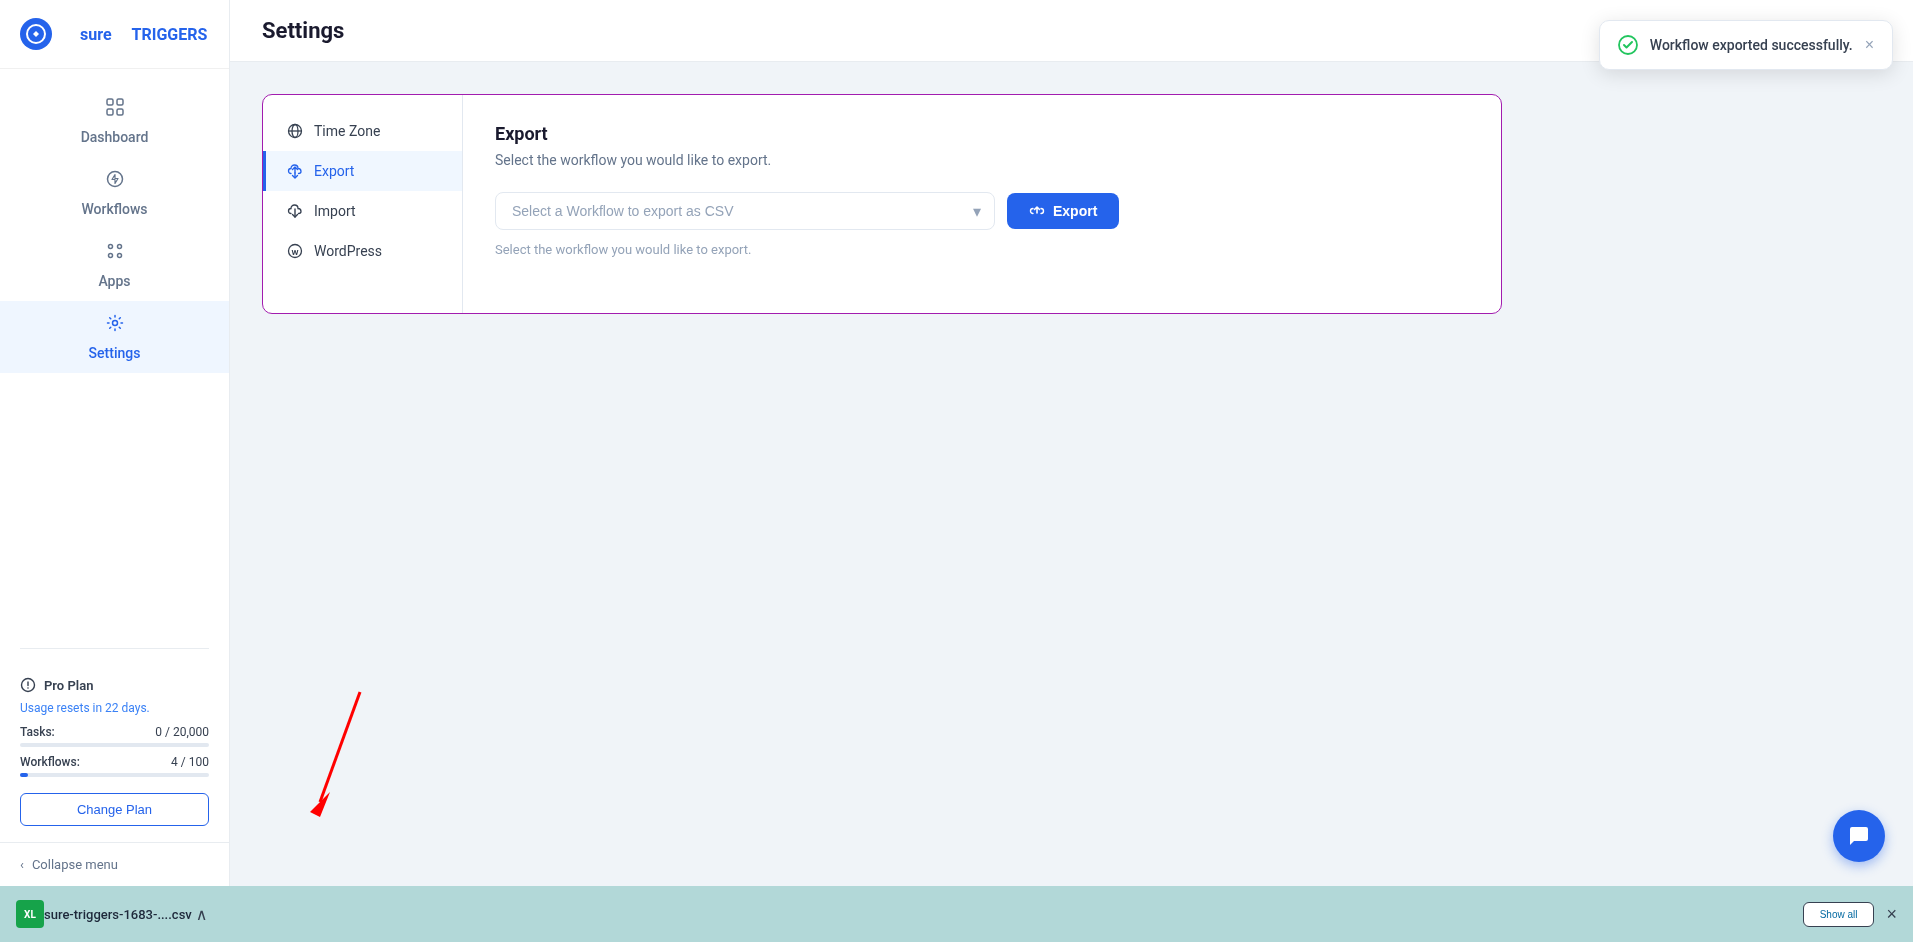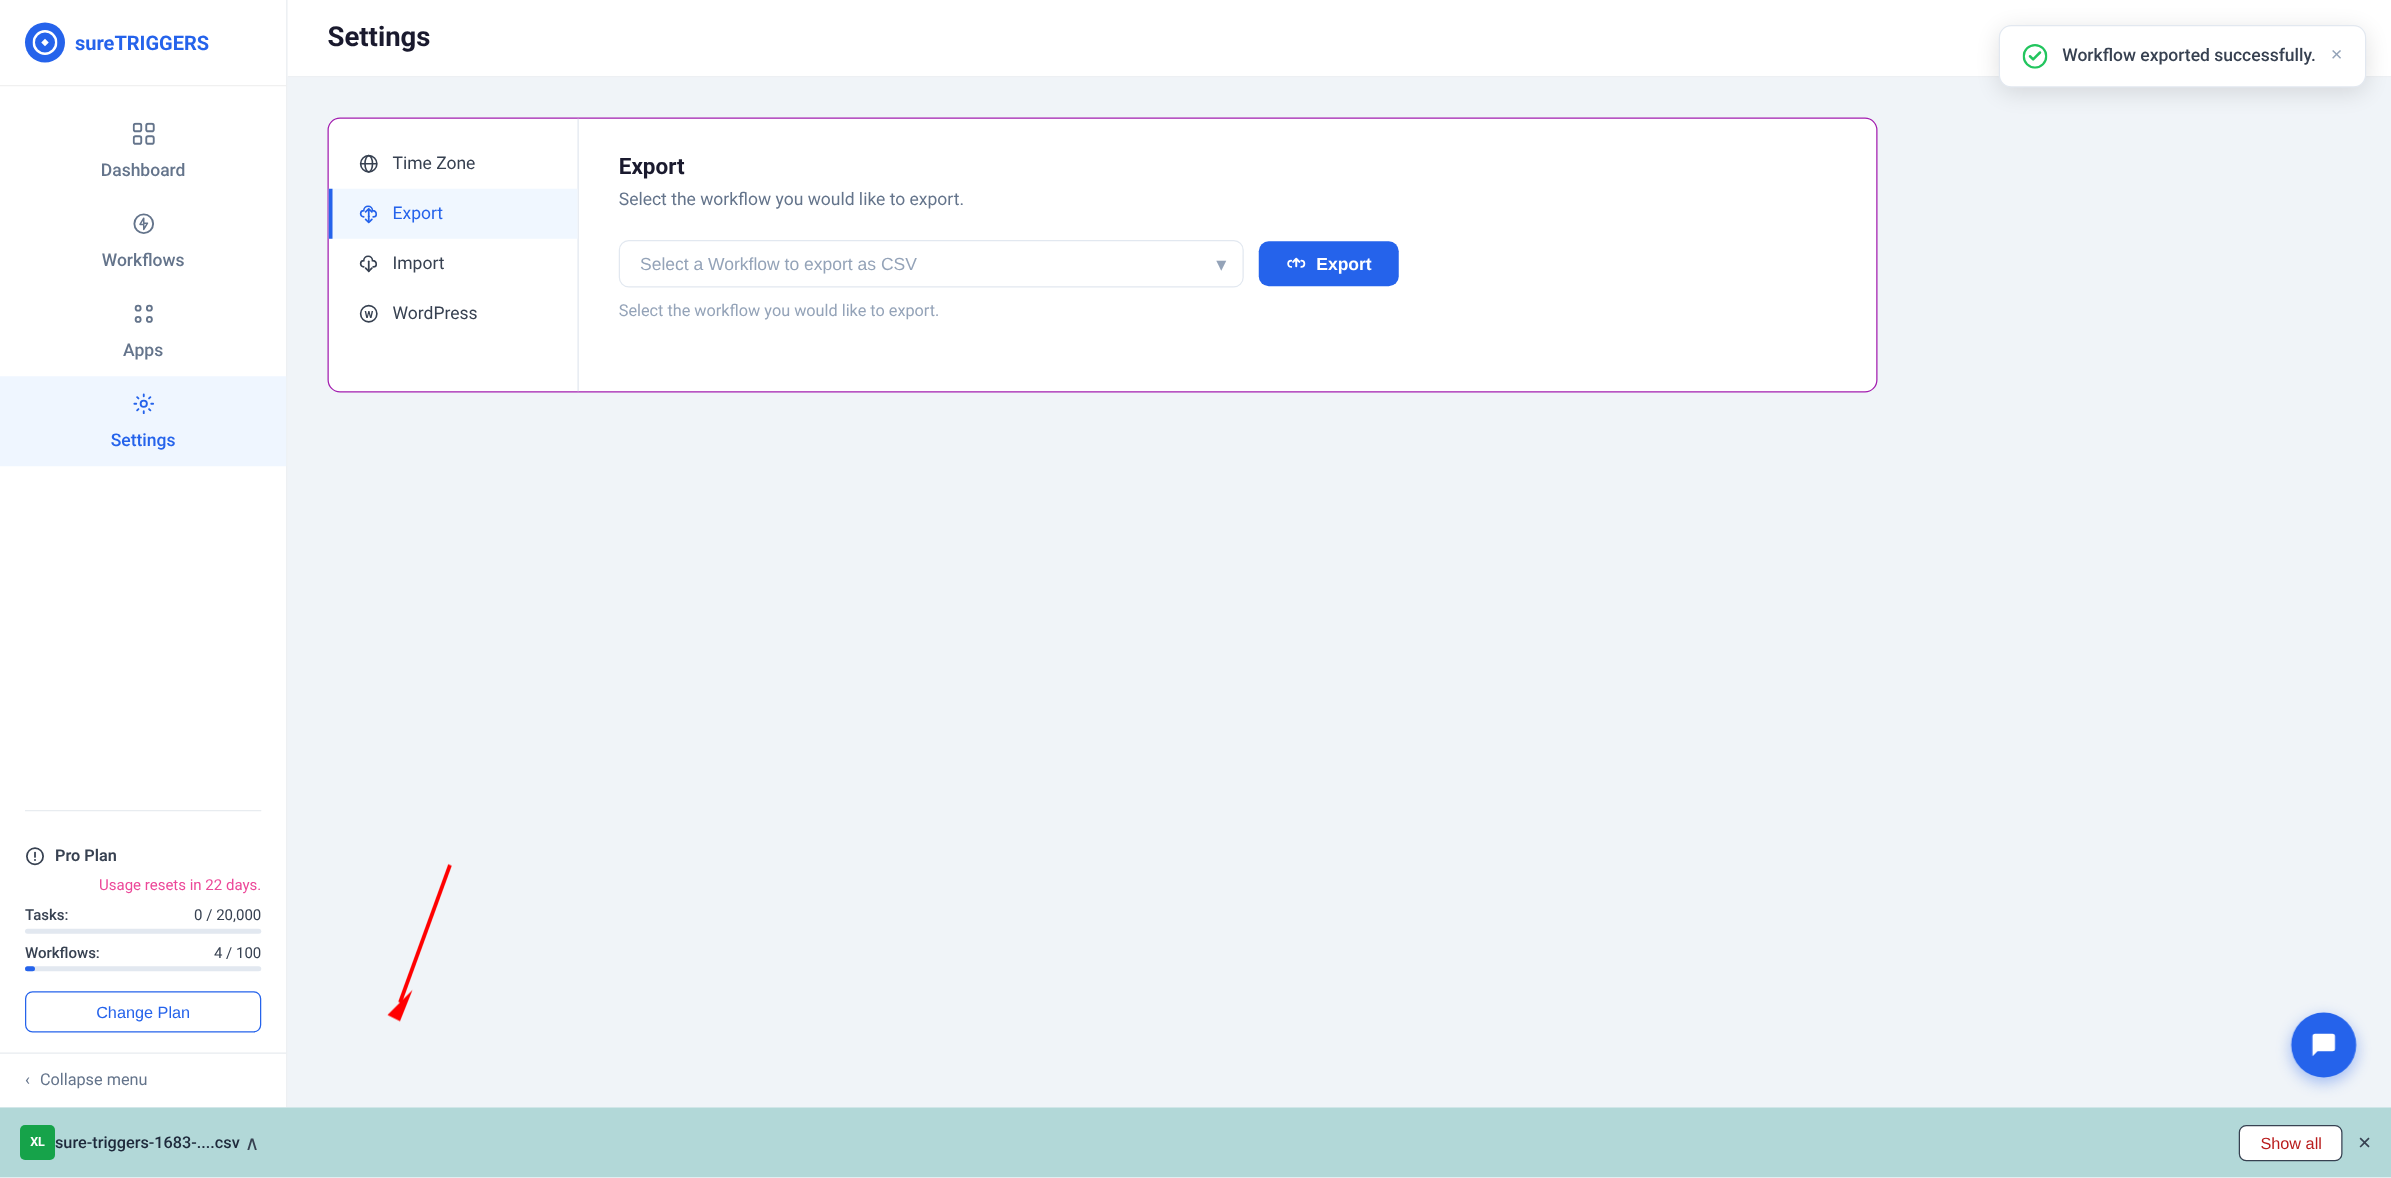--- a/index.html
+++ b/index.html
@@ -5,32 +5,32 @@
     * { box-sizing: border-box; margin: 0; padding: 0; }
     body { font-family: -apple-system, BlinkMacSystemFont, 'Segoe UI', Roboto, sans-serif; background: #f0f4f8; display: flex; flex-direction: column; height: 942px; width: 1913px; overflow: hidden; }
 
     .main-layout { display: flex; flex: 1; overflow: hidden; }
 
     
     .sidebar { width: 230px; background: #fff; display: flex; flex-direction: column; border-right: 1px solid #e8ecf0; height: 100%; }
     .sidebar-logo { padding: 18px 20px; display: flex; align-items: center; gap: 8px; border-bottom: 1px solid #f0f0f0; }
     .logo-icon { width: 32px; height: 32px; background: #2563eb; border-radius: 50%; display: flex; align-items: center; justify-content: center; color: white; font-size: 14px; font-weight: bold; }
     .logo-text { font-size: 16px; font-weight: 700; color: #1a1a2e; }
-    .logo-text span { color: #2563eb; }
+    .logo-text span { color: #2563eb; margin-left: 20px; }
 
     .sidebar-nav { flex: 1; padding: 16px 0; }
     .nav-item { display: flex; align-items: center; gap: 12px; padding: 12px 20px; cursor: pointer; color: #64748b; font-size: 14px; font-weight: 500; border-radius: 0; transition: background 0.15s; flex-direction: column; }
     .nav-item.active { background: #eff6ff; color: #2563eb; }
     .nav-icon { width: 20px; height: 20px; display: flex; align-items: center; justify-content: center; }
 
     .sidebar-divider { height: 1px; background: #e8ecf0; margin: 12px 20px; }
 
     .sidebar-plan { padding: 16px 20px; }
     .plan-header { display: flex; align-items: center; gap: 8px; font-size: 13px; font-weight: 600; color: #374151; margin-bottom: 8px; }
-    .plan-usage-text { font-size: 12px; color: #ec4899; margin-bottom: 10px; text-align: right; }
+    .plan-usage-text { font-size: 12px; color: #3b82f6; margin-bottom: 10px; }
     .plan-stat { display: flex; justify-content: space-between; align-items: center; font-size: 12px; color: #374151; margin-bottom: 4px; }
     .plan-stat-label { font-weight: 500; }
     .plan-stat-value { color: #374151; }
     .progress-bar { height: 4px; background: #e2e8f0; border-radius: 2px; margin-bottom: 8px; }
     .progress-fill { height: 100%; background: #2563eb; border-radius: 2px; }
     .change-plan-btn { width: 100%; padding: 8px 16px; border: 1.5px solid #2563eb; background: white; color: #2563eb; border-radius: 6px; font-size: 13px; font-weight: 500; cursor: pointer; margin-top: 8px; }
 
     .collapse-menu { display: flex; align-items: center; gap: 8px; padding: 14px 20px; border-top: 1px solid #e8ecf0; font-size: 13px; color: #64748b; cursor: pointer; }
 
     
@@ -69,21 +69,21 @@
 
     
     .chat-btn { position: fixed; bottom: 80px; right: 28px; width: 52px; height: 52px; background: #2563eb; border-radius: 50%; display: flex; align-items: center; justify-content: center; cursor: pointer; box-shadow: 0 4px 12px rgba(37,99,235,0.4); color: white; font-size: 22px; z-index: 100; }
 
     
     .download-bar { height: 56px; background: #b2d8d8; display: flex; align-items: center; padding: 0 16px; flex-shrink: 0; }
     .download-file-icon { width: 28px; height: 28px; background: #16a34a; border-radius: 4px; display: flex; align-items: center; justify-content: center; color: white; font-size: 12px; font-weight: bold; }
     .download-filename { font-size: 13px; color: #1e293b; font-weight: 500; }
     .download-chevron { color: #374151; font-size: 16px; cursor: pointer; margin-left: 4px; }
     .download-actions { margin-left: auto; display: flex; align-items: center; gap: 12px; }
-    .show-all-btn { padding: 6px 16px; border: 1.5px solid #374151; background: white; border-radius: 6px; font-size: 13px; font-weight: 500; cursor: pointer; color: #b91c1c; }
+    .show-all-btn { padding: 6px 16px; border: 1.5px solid #374151; background: white; border-radius: 6px; font-size: 10px; font-weight: 500; cursor: pointer; color: #0369a1; }
     .close-download-btn { color: #374151; font-size: 18px; cursor: pointer; background: none; border: none; }
 
     
     .red-arrow { position: fixed; bottom: 120px; left: 300px; z-index: 200; pointer-events: none; }
 
     
     svg { display: block; }
   </style>
 </head>
 <body>

